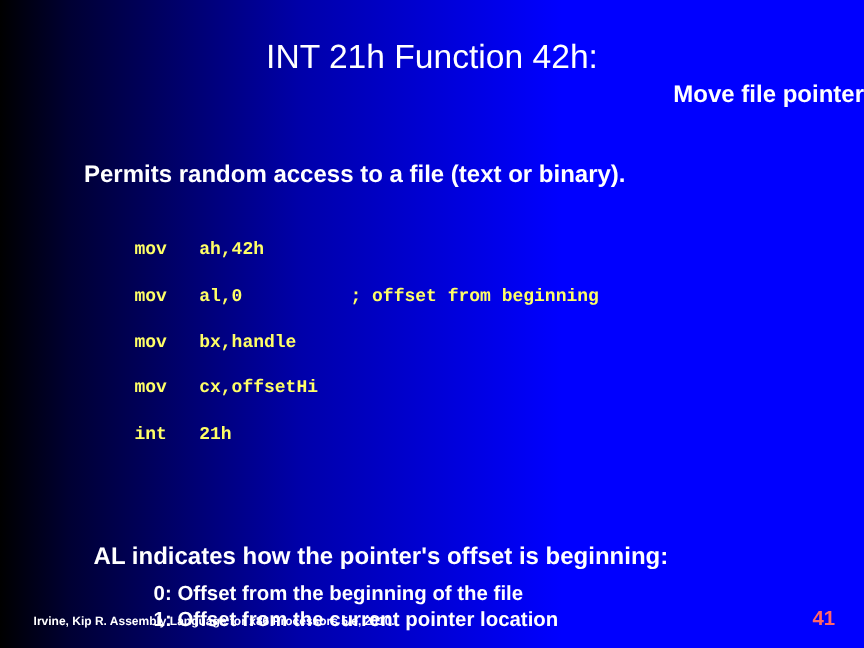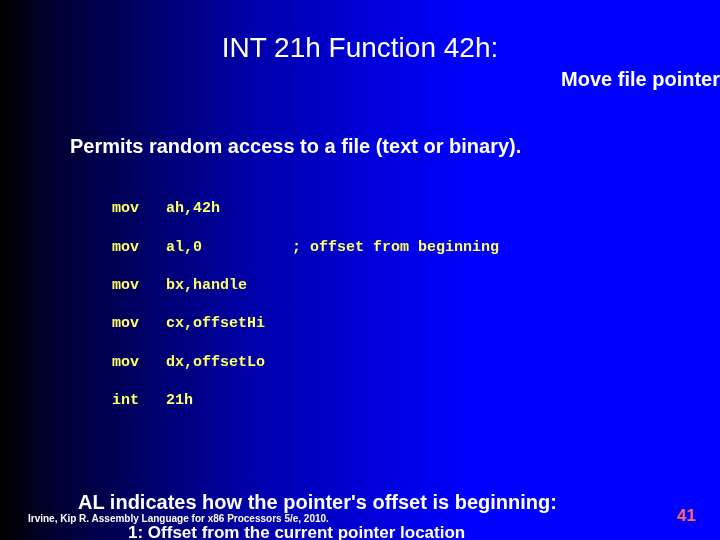--- a/index.html
+++ b/index.html
@@ -74,24 +74,24 @@
 <div class="title">INT 21h Function 42h:</div>
 <div class="subtitle">Move file pointer</div>
 
 <div class="intro">Permits random access to a file (text or binary).</div>
 
 <div class="codeblock">
 <div>mov   ah,42h</div>
 <div>mov   al,0          ; offset from beginning</div>
 <div>mov   bx,handle</div>
 <div>mov   cx,offsetHi</div>
-<div>mov   dx,offsetLo</div>
 <div>int   21h</div>
 </div>
 
 <div class="al-desc">AL indicates how the pointer's offset is beginning:</div>
 <div class="al-list">
+  <div>0:  Offset from the beginning of the file</div>
   <div>1:  Offset from the current pointer location</div>
 
 </div>
 
 <div class="footer">Irvine, Kip R. Assembly Language for x86 Processors 5/e, 2010.</div>
 <div class="pagenum">41</div>
 
 </body></html>

